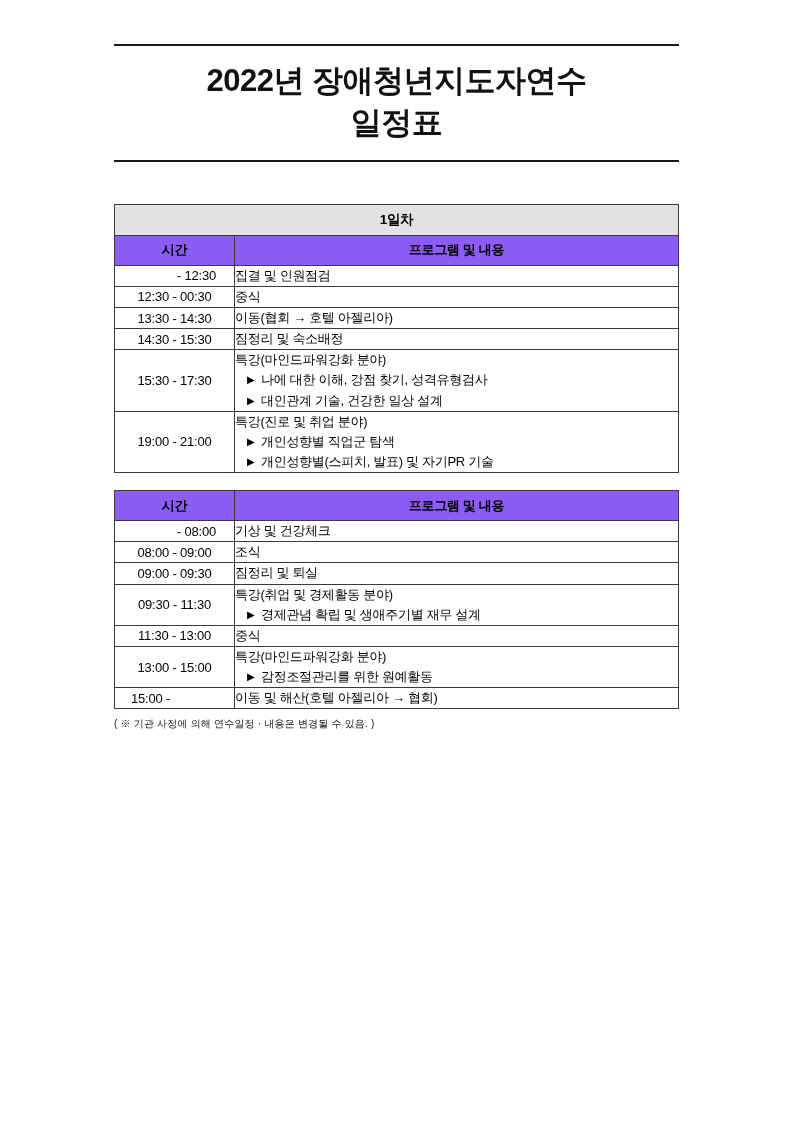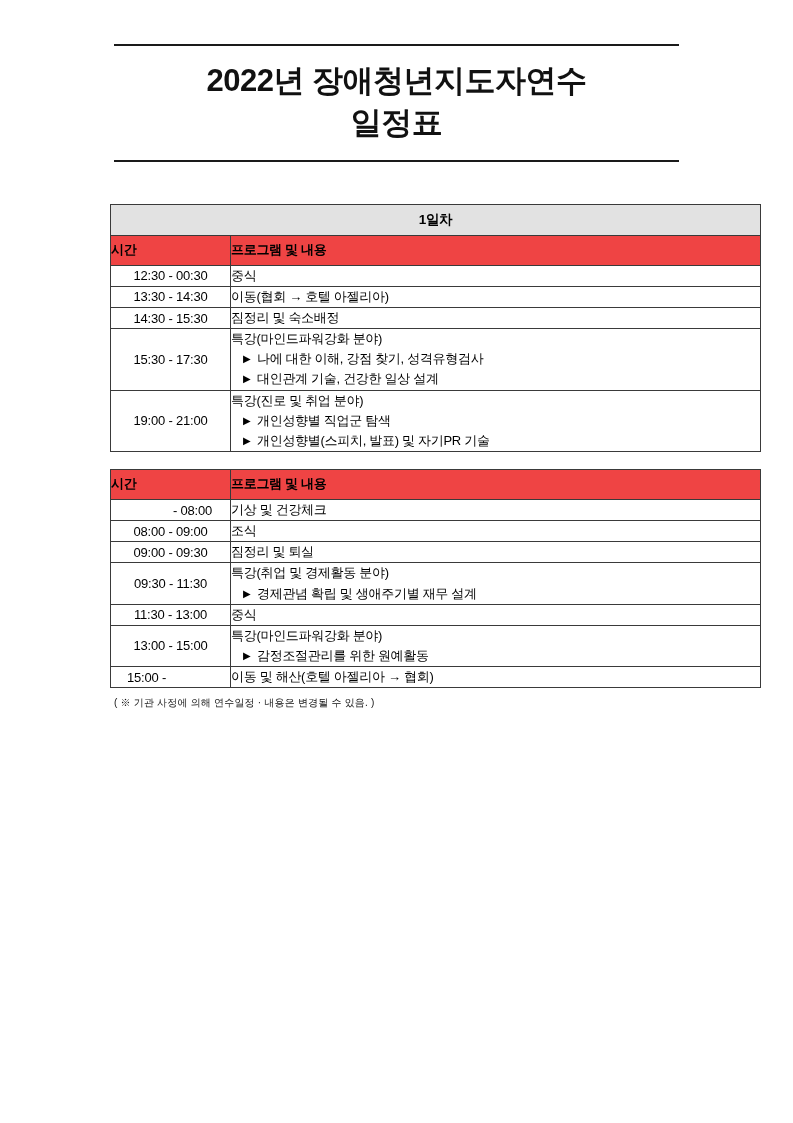--- a/index.html
+++ b/index.html
@@ -41,42 +41,43 @@
     line-height: 1.35;
     color: #111111;
   }
 
   .tables {
     margin-top: 42px;
   }
 
   table.sched {
     border-collapse: collapse;
-    width: 651px;
+    width: 565px;
     margin: 0 auto;
     table-layout: fixed;
   }
   table.sched + table.sched {
     margin-top: 17px;
   }
   table.sched td, table.sched th {
     border: 1px solid #3a3a3a;
     padding: 0;
     vertical-align: middle;
   }
   .day-head {
     background: #e2e2e2;
     text-align: center;
     font-weight: bold;
     font-size: 13.5px;
     height: 30px;
     letter-spacing: -0.3px;
   }
   .col-head {
-    background: #ef4444;
+    background: #8b5cf6;
+    text-align: center;
     font-weight: bold;
     font-size: 13px;
     height: 29px;
     letter-spacing: -0.3px;
   }
   .time-cell {
     text-align: center;
     font-size: 13px;
     width: 120px;
     letter-spacing: -0.2px;
@@ -139,20 +140,26 @@
           <col style="width: 120px;">
           <col>
         </colgroup>
         <tbody>
           <tr>
             <td colspan="2" class="day-head">1일차</td>
           </tr>
           <tr>
             <td class="col-head">시간</td>
             <td class="col-head">프로그램 및 내용</td>
+          </tr>
+          <tr>
+            <td class="time-cell right">-  12:30</td>
+            <td class="prog-cell">
+              <span class="main">집결 및 인원점검</span>
+            </td>
           </tr>
           <tr>
             <td class="time-cell">12:30  -  00:30</td>
             <td class="prog-cell">
               <span class="main">중식</span>
             </td>
           </tr>
           <tr>
             <td class="time-cell">13:30  -  14:30</td>
             <td class="prog-cell">

